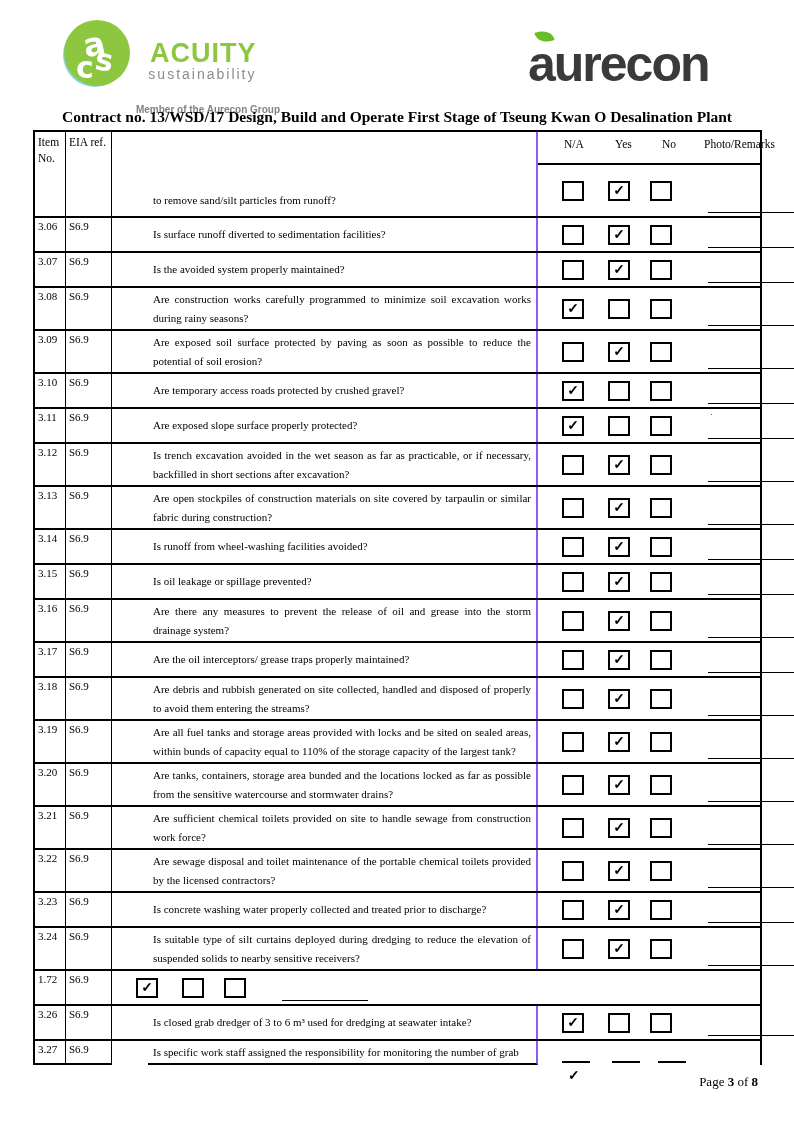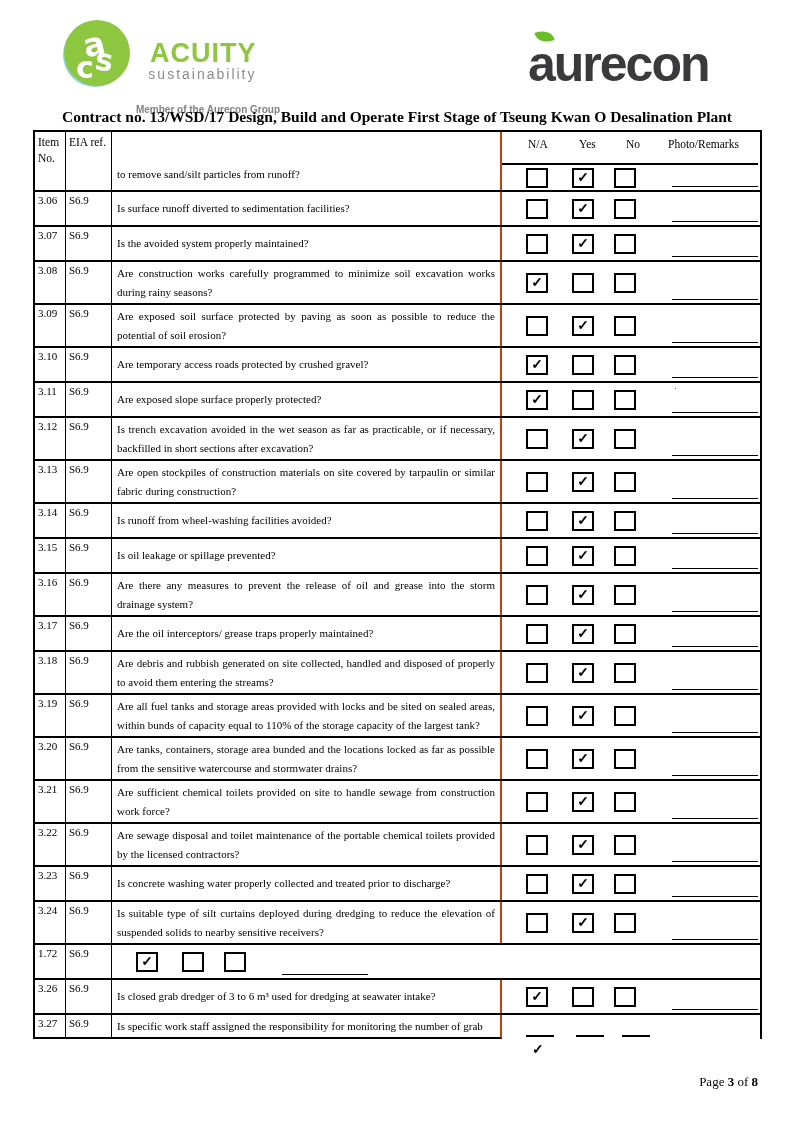--- a/index.html
+++ b/index.html
@@ -34,33 +34,33 @@
   .checklist { position:absolute; left:33px; top:130px; width:729px;
                border-left:2px solid #000; border-top:2.5px solid #000; border-right:2px solid #000; }
   .row { display:flex; border-bottom:2px solid #000; min-height:35px; }
   .row.cutoff { border-bottom:none; min-height:24px; height:24px; }
   .row.cutoff .cell { border-bottom:2px solid #000; }
   .row.cutoff .c-checks { border-bottom:none; }
 
   .cell { flex:none; }
   .c-item { width:31px; border-right:1.5px solid #000; font-size:11px; padding:2px 0 0 3px; }
   .c-eia  { width:46px; border-right:1.5px solid #000; font-size:11px; padding:2px 0 0 3px; }
-  .c-q    { width:390px; border-right:2px solid #c2410c; display:flex; align-items:center; }
+  .c-q    { width:390px; border-right:2px solid #8b5cf6; display:flex; align-items:center;margin-left:36px; }
   .qtext  { width:100%; padding:2px 5px; font-size:11px; line-height:18.5px; text-align:justify; }
   .c-checks { width:256px; position:relative; display:flex; align-items:center; }
 
   .checkbox { width:22px; height:20px; border:2.5px solid #000; background:#fff;
               display:flex; align-items:center; justify-content:center;
               font-size:14px; font-weight:bold; line-height:1; }
   .b1 { margin-left:24px; } .b2 { margin-left:24px; } .b3 { margin-left:20px; }
   .remarks-line { position:absolute; left:170px; bottom:3px; width:86px; border-bottom:1.8px solid #000; }
   .stray { position:absolute; left:172px; top:0px; font-size:9px; }
 
   
-  .first-row { height:60px; border-bottom:2px solid #000; display:flex; }
+  .first-row { height:86px; border-bottom:2px solid #000; display:flex; }
   .first-row .c-item, .first-row .c-eia { font-size:11.5px; line-height:16px; }
   .first-row .c-q { align-items:flex-end; }
   .first-row .qtext { padding-bottom:7px; text-align:left; }
   .fr-checks { width:256px; display:flex; flex-direction:column; }
   .checks-header { position:relative; height:33px; border-bottom:2px solid #000;
                    font-size:11.5px; }
   .checks-header span { position:absolute; top:6px; }
   .lbl-na  { left:26px; } .lbl-yes { left:77px; } .lbl-no { left:124px; } .lbl-rem { left:166px; }
   .checks-body { position:relative; flex:1; display:flex; align-items:center; }
 

